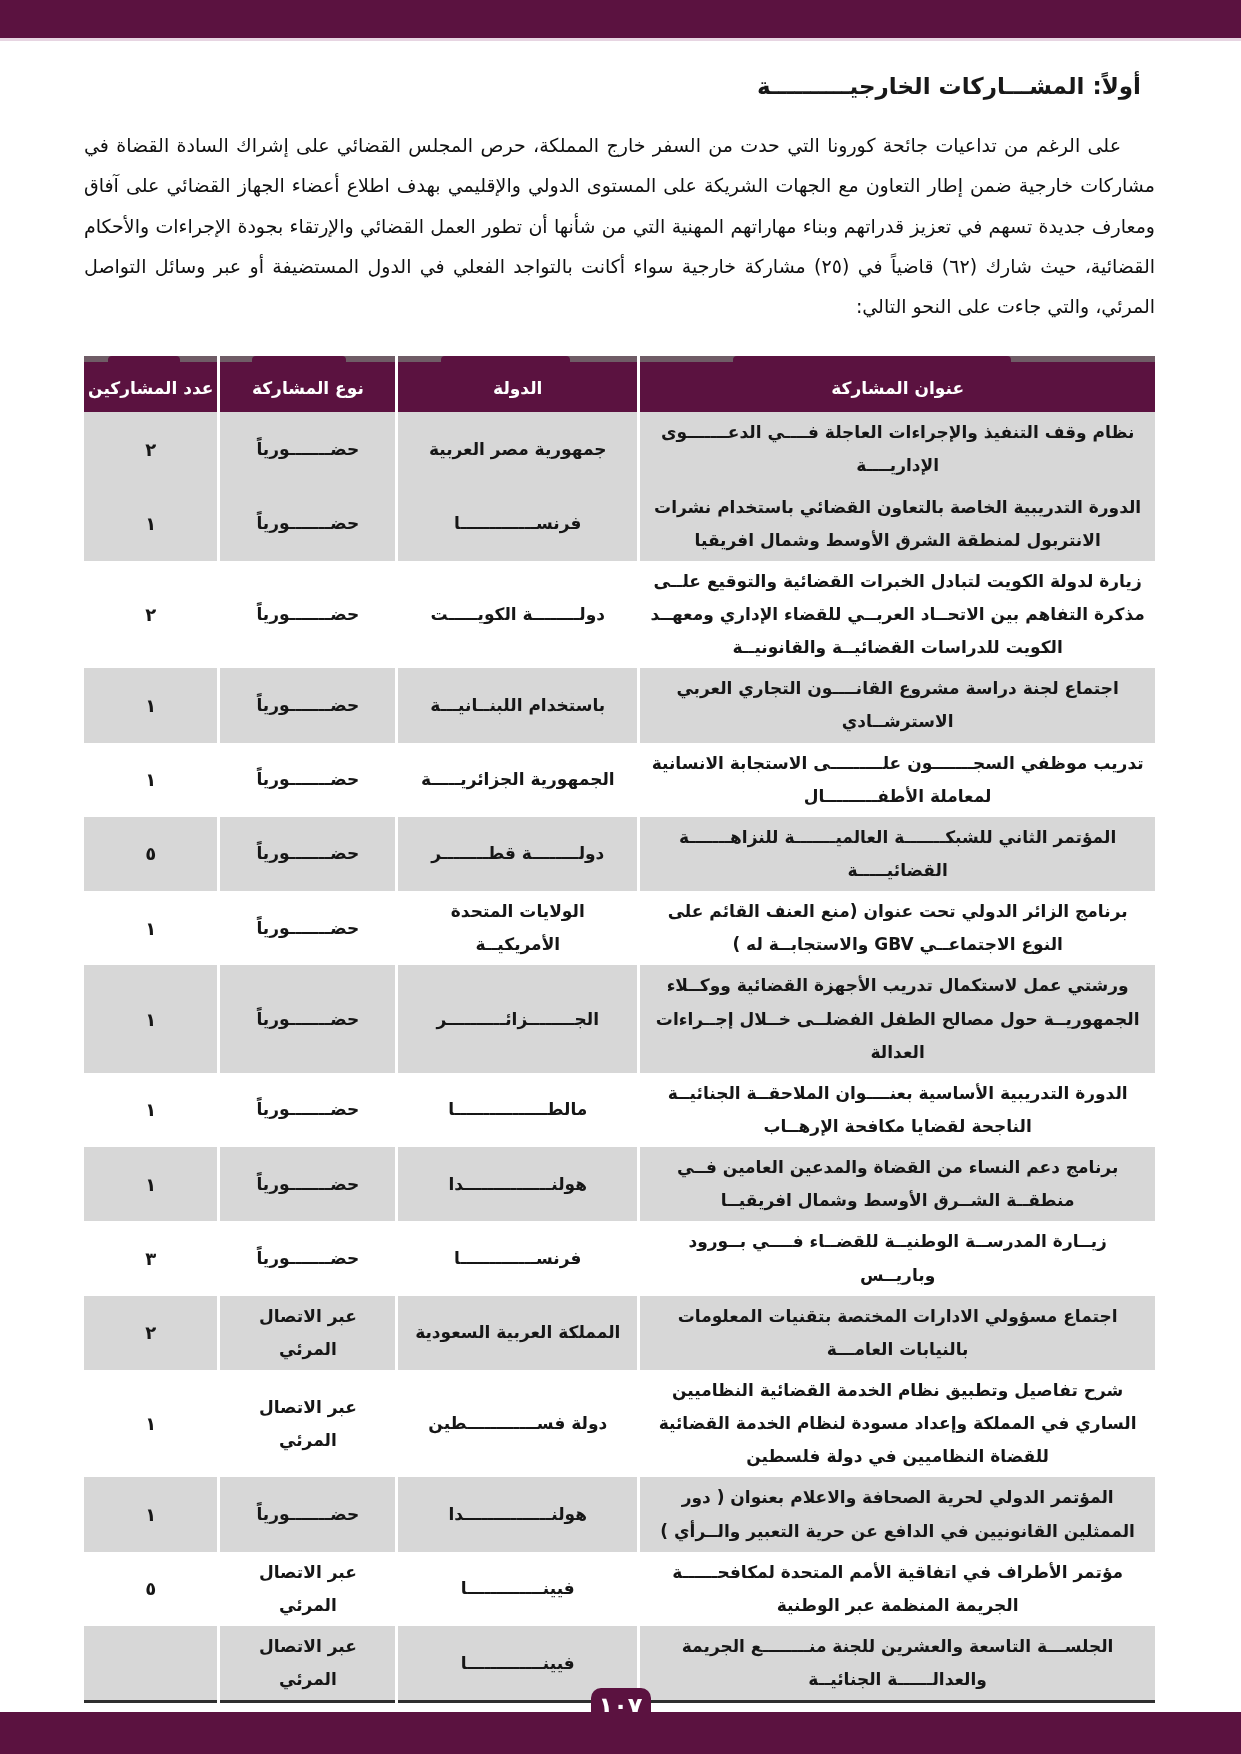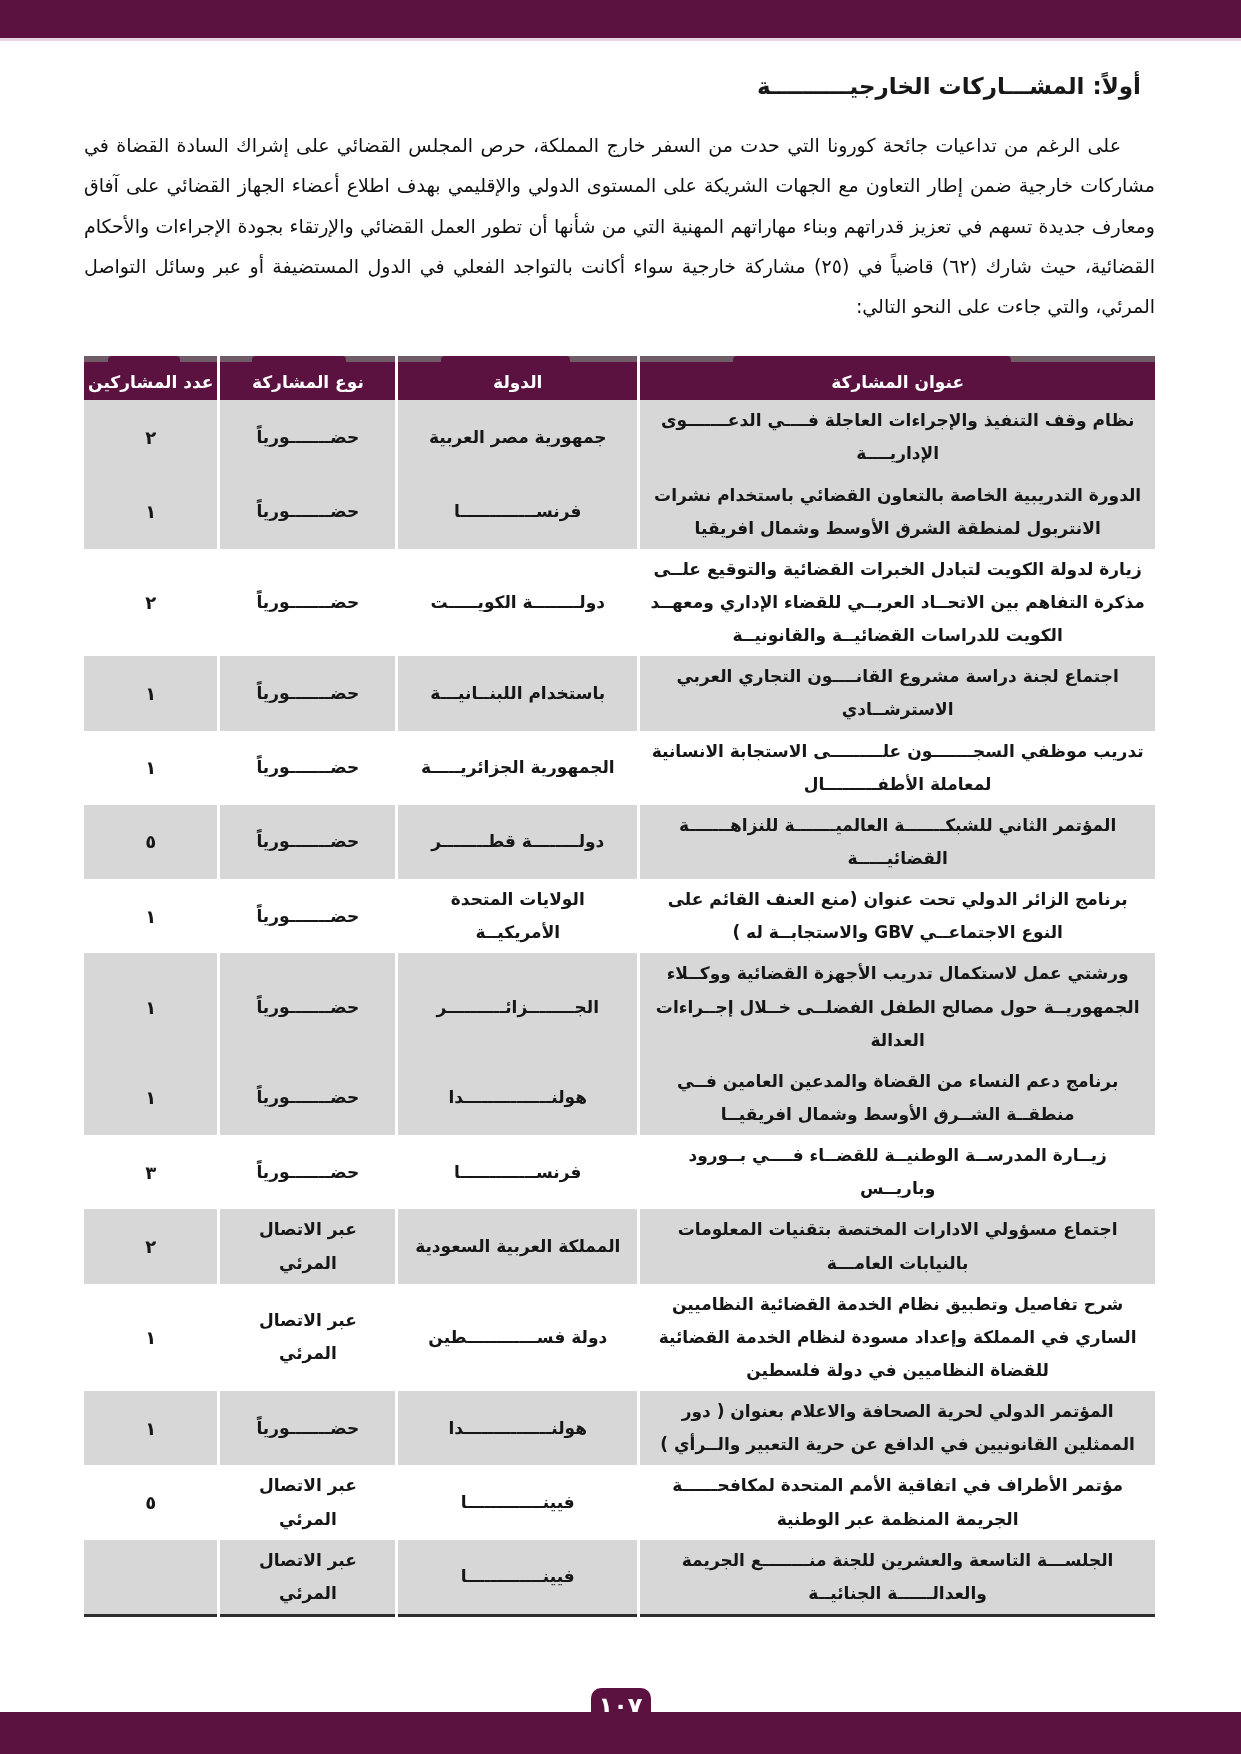--- a/index.html
+++ b/index.html
@@ -25,21 +25,21 @@
     text-align:justify; text-indent:34px; color:#101010;
   }
   table.participations{
     width:100%; margin-top:30px; border-collapse:collapse; table-layout:fixed;
     border-bottom:3px solid #2e2e2e;
   }
   col.c-title{ width:48.2%; } col.c-country{ width:22.6%; }
   col.c-type{ width:16.6%; } col.c-count{ width:12.6%; }
   thead th{
     position:relative; background:var(--maroon); color:#fff;
-    font-size:17px; font-weight:bold; height:44px; padding-top:7px;
+    font-size:17px; font-weight:bold; height:56px; padding-top:7px;
     vertical-align:middle; text-align:center;
   }
   thead th::before{
     content:""; position:absolute; top:0; left:0; right:0; height:6px;
     background:var(--band-gray);
   }
   thead th::after{
     content:""; position:absolute; top:0; left:18%; right:28%; height:6px;
     background:var(--maroon); border-radius:4px 4px 0 0;
   }
@@ -125,20 +125,26 @@
     <td class="country">الولايات المتحدة الأمريكيــة</td>
     <td class="type">حضـــــــورياً</td>
     <td class="count">١</td>
   </tr>
         <tr class="shaded">
     <td class="title">ورشتي عمل لاستكمال تدريب الأجهزة القضائية ووكــلاء الجمهوريــة حول مصالح الطفل الفضلــى خــلال إجــراءات العدالة</td>
     <td class="country">الجــــــــزائــــــــــر</td>
     <td class="type">حضـــــــورياً</td>
     <td class="count">١</td>
   </tr>
+        <tr>
+    <td class="title">الدورة التدريبية الأساسية بعنــــوان الملاحقــة الجنائيــة الناجحة لقضايا مكافحة الإرهــاب</td>
+    <td class="country">مالطــــــــــــــــا</td>
+    <td class="type">حضـــــــورياً</td>
+    <td class="count">١</td>
+  </tr>
         <tr class="shaded">
     <td class="title">برنامج دعم النساء من القضاة والمدعين العامين فــي منطقــة الشــرق الأوسط وشمال افريقيــا</td>
     <td class="country">هولنـــــــــــــــدا</td>
     <td class="type">حضـــــــورياً</td>
     <td class="count">١</td>
   </tr>
         <tr>
     <td class="title">زيــارة المدرســة الوطنيــة للقضــاء فــــي بــورود وباريــس</td>
     <td class="country">فرنســـــــــــــا</td>
     <td class="type">حضـــــــورياً</td>

